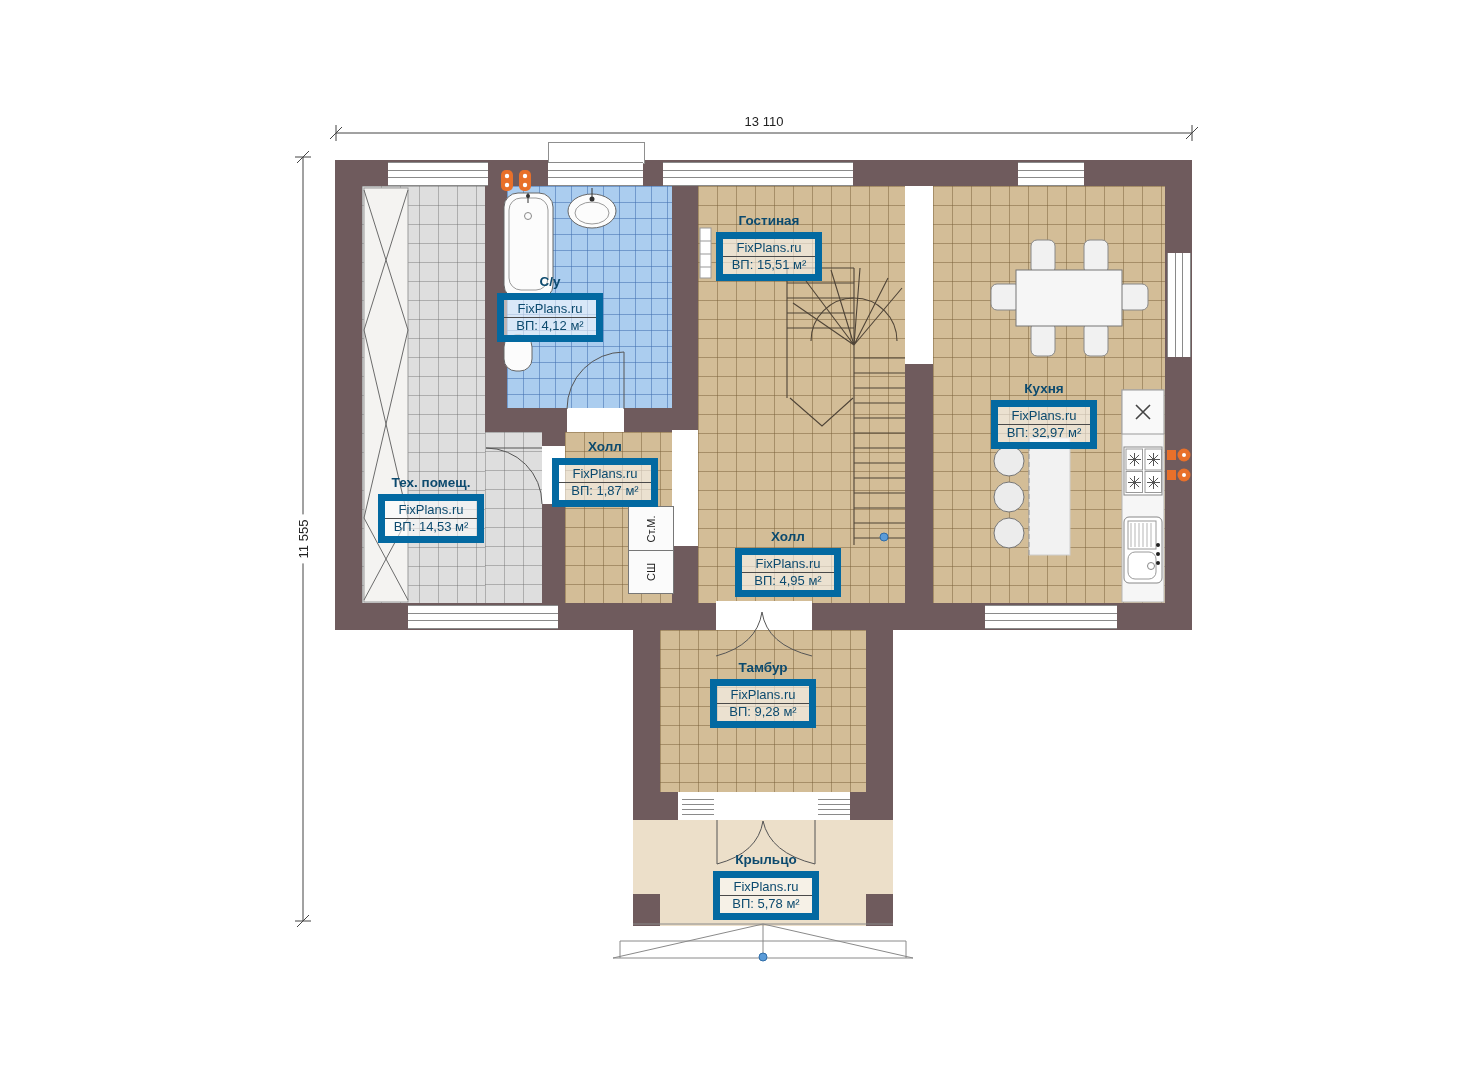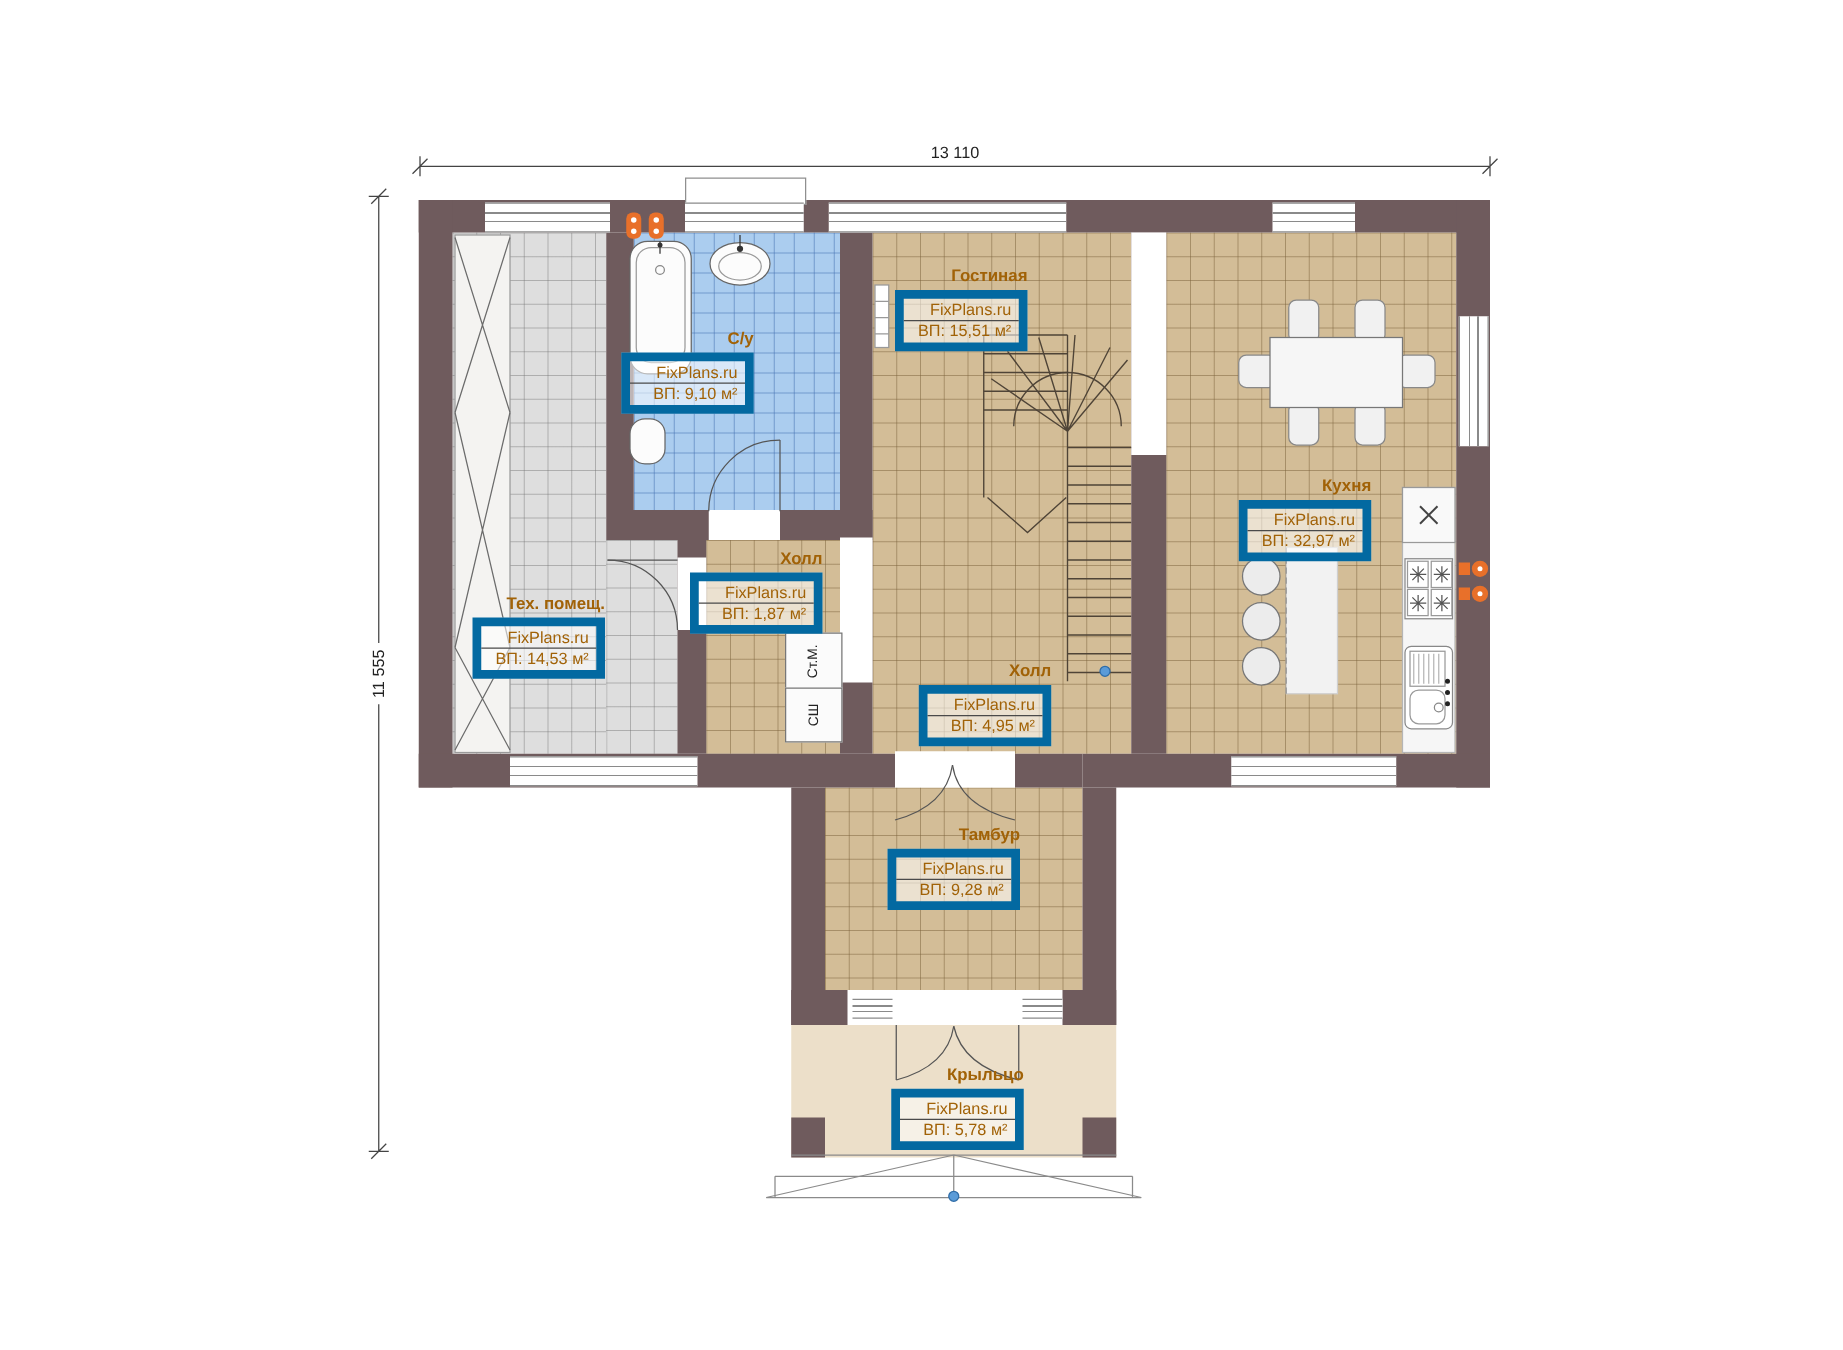--- a/index.html
+++ b/index.html
@@ -31,22 +31,22 @@
       transparent calc(31% + 1px),transparent 63%,#8a8a8a 63%,#8a8a8a calc(63% + 1px),transparent 0);
     border-top:1px solid #8a8a8a;border-bottom:1px solid #8a8a8a;}
   .win-v{background-color:#fff;
     background-image:linear-gradient(to right,transparent 31%,#8a8a8a 31%,#8a8a8a calc(31% + 1px),
       transparent calc(31% + 1px),transparent 63%,#8a8a8a 63%,#8a8a8a calc(63% + 1px),transparent 0);
     border-left:1px solid #8a8a8a;border-right:1px solid #8a8a8a;}
   .sill{background:#fff;border:1px solid #8f8f8f;}
 
   svg{position:absolute;left:0;top:0;}
 
-  .room-label{position:absolute;transform:translateX(-50%);text-align:right;
-    color:#a16207;font-size:13px;line-height:1.25;z-index:6;}
+  .room-label{position:absolute;transform:translateX(-50%);text-align:center;
+    color:#0c4a6e;font-size:13px;line-height:1.25;z-index:6;}
   .rl-title{font-weight:bold;font-size:13.5px;margin-bottom:2px;white-space:nowrap;}
   .rl-box{border:7px solid #0369a1;background:rgba(255,255,255,.55);min-width:92px;}
   .rl-brand{padding:1px 6px 0 6px;border-bottom:1px solid #4a4a4a;white-space:nowrap;}
   .rl-area{padding:0 6px 1px 6px;white-space:nowrap;}
 
   .appl{background:#fbfbfb;border:1px solid #777;display:flex;align-items:center;
     justify-content:center;z-index:5;}
   .appl .rot{transform:rotate(-90deg);font-size:11px;color:#222;white-space:nowrap;}
 
   .dim-label{position:absolute;background:#fff;padding:0 5px;font-size:13px;color:#222;
@@ -255,25 +255,25 @@
   </div>
 
   <div class="room-label" style="left:1044px;top:381px">
     <div class="rl-title">Кухня</div>
     <div class="rl-box">
       <div class="rl-brand">FixPlans.ru</div>
       <div class="rl-area">ВП: 32,97 м²</div>
     </div>
   </div>
 
-  <div class="room-label" style="left:550px;top:263px">
+  <div class="room-label" style="left:550px;top:274px">
     <div class="rl-title">С/у</div>
     <div class="rl-box">
       <div class="rl-brand">FixPlans.ru</div>
-      <div class="rl-area">ВП: 9,10 м²</div>
+      <div class="rl-area">ВП: 4,12 м²</div>
     </div>
   </div>
 
   <div class="room-label" style="left:431px;top:475px">
     <div class="rl-title">Тех. помещ.</div>
     <div class="rl-box">
       <div class="rl-brand">FixPlans.ru</div>
       <div class="rl-area">ВП: 14,53 м²</div>
     </div>
   </div>

